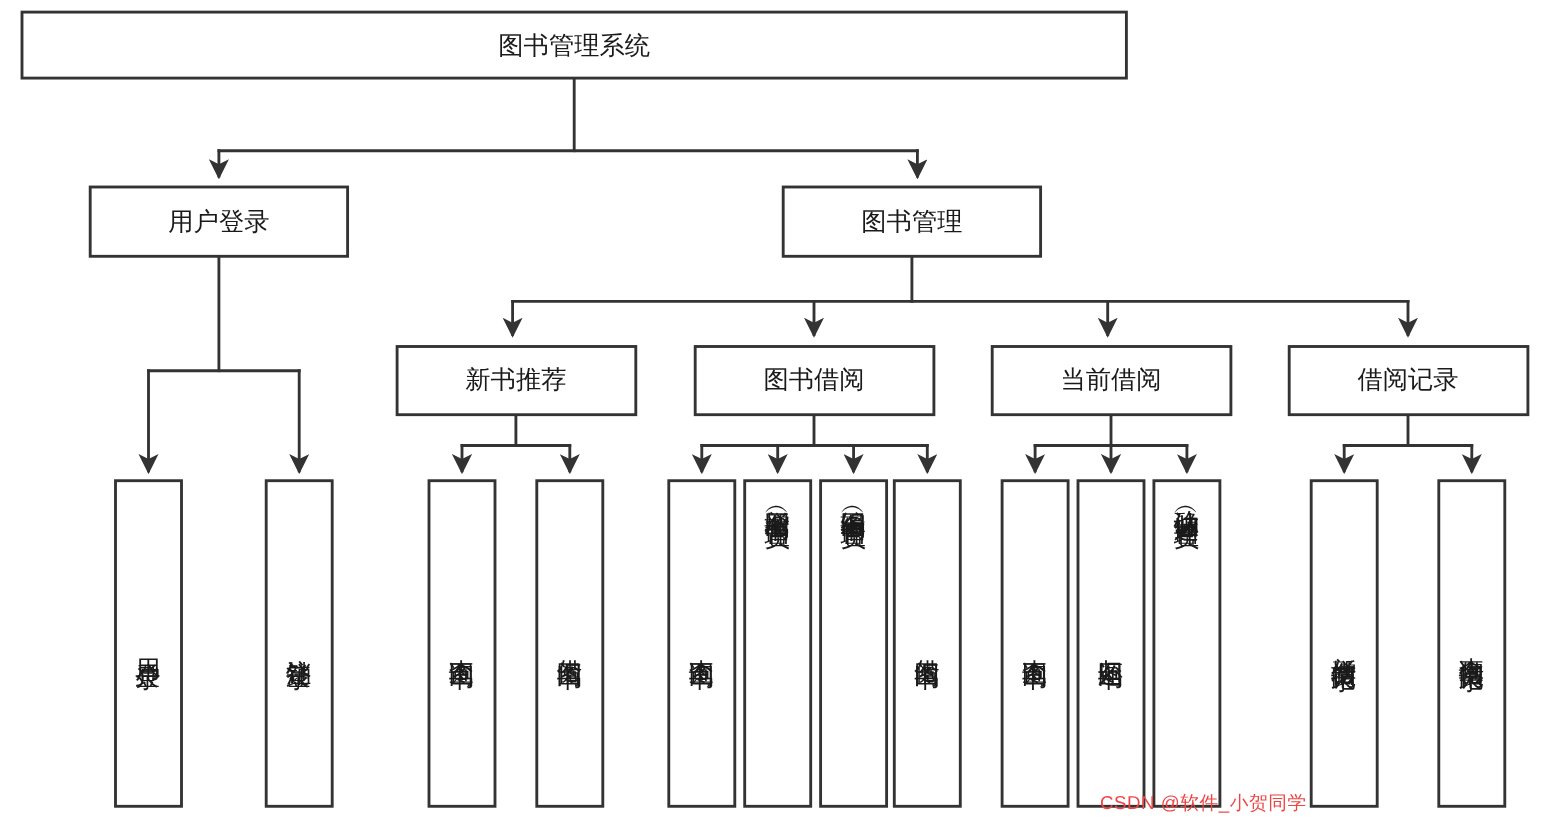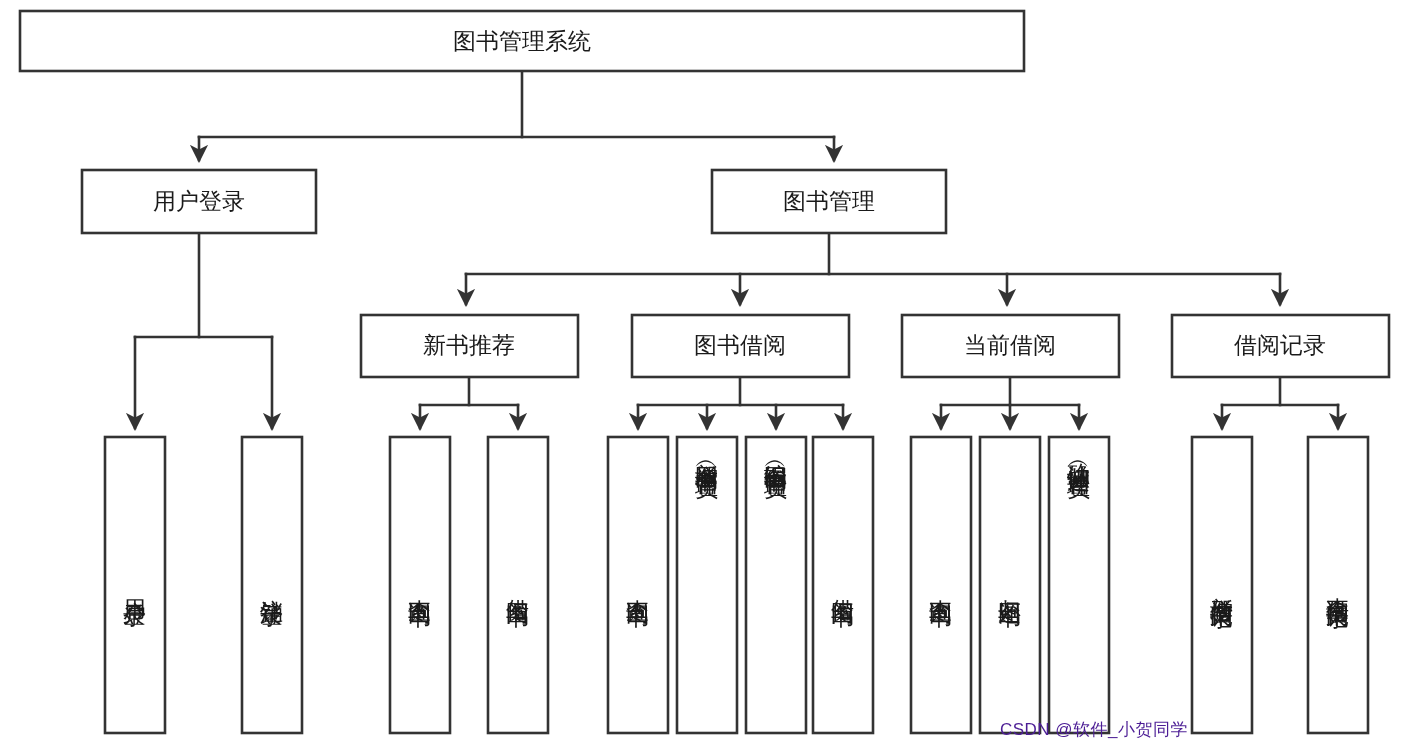--- a/index.html
+++ b/index.html
@@ -70,21 +70,21 @@
     letter-spacing: 2px;
     color: #1a1a1a;
     white-space: nowrap;
   }
   .watermark {
     position: absolute;
     right: 6px;
     bottom: 6px;
     font-family: "Liberation Sans", "DejaVu Sans", sans-serif;
     font-size: 17px;
-    color: #4c1d95;
+    color: #ef4444;
     letter-spacing: 0.5px;
     user-select: none;
   }
 </style>
 </head>
 <body>
 
 <div id="diagram-root">
 
   <svg class="diagram-canvas" viewBox="0 0 1405 747">

